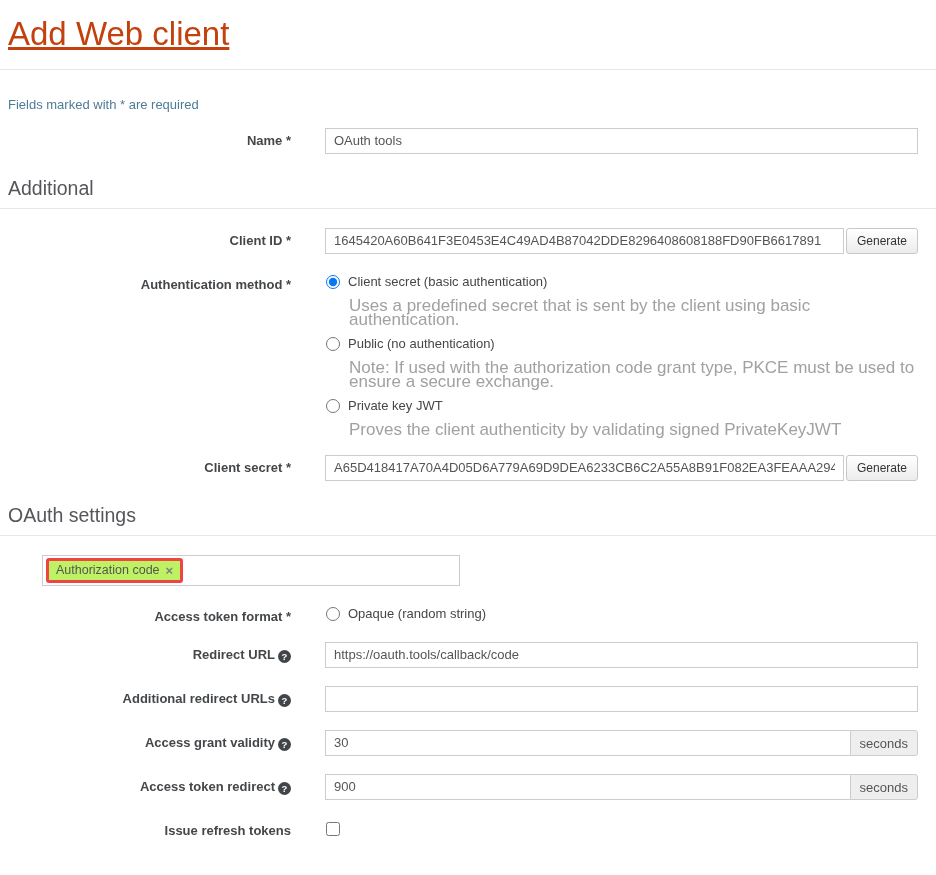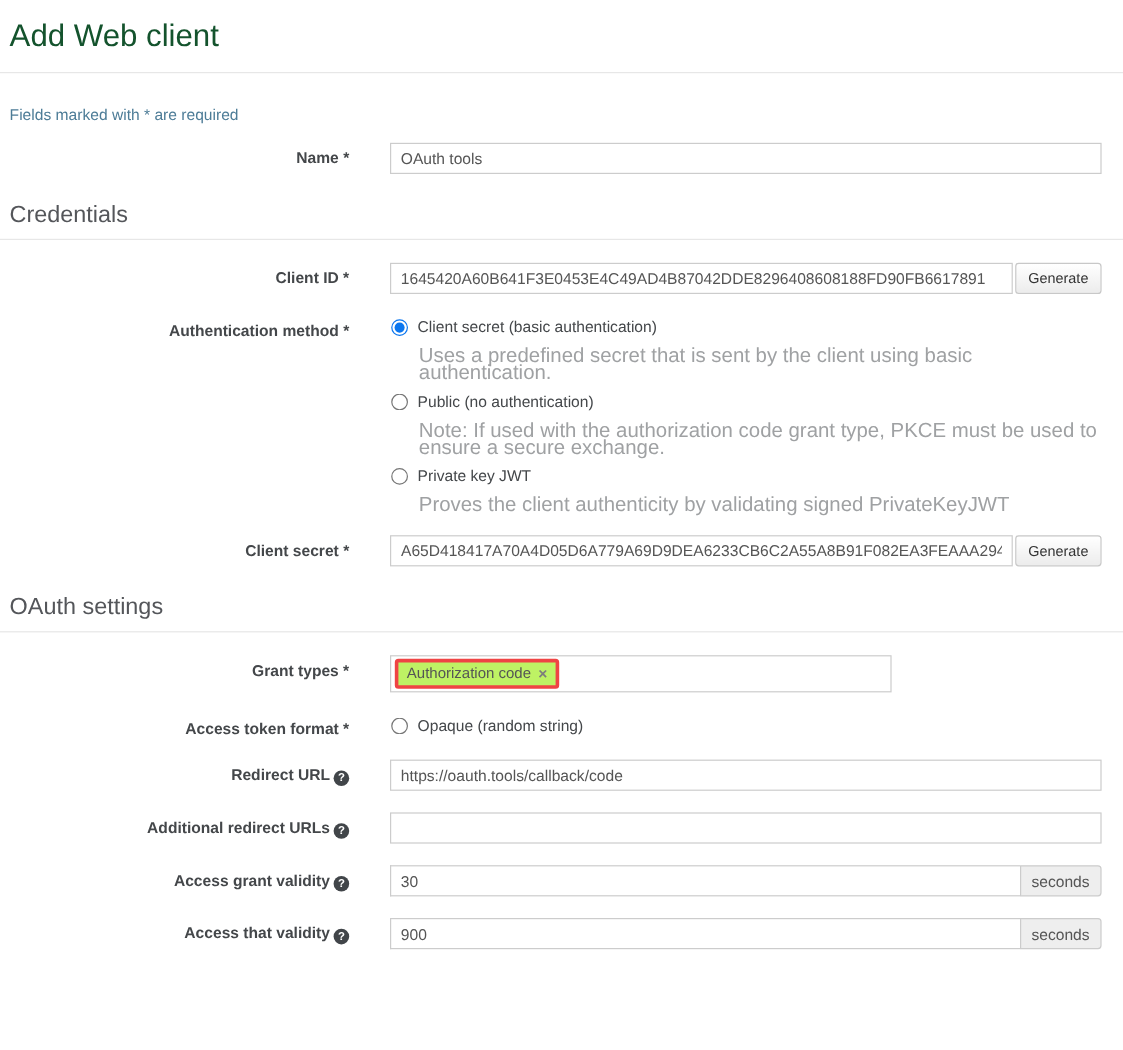--- a/index.html
+++ b/index.html
@@ -7,24 +7,25 @@
   body {
     width: 936px;
     font-family: "Liberation Sans", "DejaVu Sans", sans-serif;
     color: #44474a;
     font-size: 13px;
   }
   .page { padding: 0 18px 30px 8px; width: 936px; }
 
   h1.page-title {
     margin: 14px 0 0 0;
-    font-size: 26px;
+    font-size: 33px;
     font-weight: 300;
-    color: #14532d;
+    color: #c2410c;
     line-height: 1.2;
+    text-decoration: underline;
   }
   hr.title-rule {
     border: none;
     border-top: 1px solid #e7e7e7;
     margin: 15px -18px 0 -8px;
   }
   .required-note {
     margin: 27px 0 16px 0;
     color: #4d7c97;
     font-size: 13px;
@@ -166,21 +167,21 @@
 
   <p class="required-note">Fields marked with * are required</p>
 
   <div class="form-row">
     <div class="lbl">Name *</div>
     <div class="ctl">
       <input type="text" class="txt w-full" value="OAuth tools" style="">
     </div>
   </div>
 
-  <h2 class="section-heading">Credentials</h2>
+  <h2 class="section-heading">Additional</h2>
 
   <div class="form-row">
     <div class="lbl">Client ID *</div>
     <div class="ctl with-button">
       <input type="text" class="txt" value="1645420A60B641F3E0453E4C49AD4B87042DDE8296408608188FD90FB6617891" style="">
       <button class="btn">Generate</button>
     </div>
   </div>
 
   <div class="form-row">
@@ -210,21 +211,20 @@
     <div class="lbl">Client secret *</div>
     <div class="ctl with-button">
       <input type="text" class="txt" value="A65D418417A70A4D05D6A779A69D9DEA6233CB6C2A55A8B91F082EA3FEAAA294" style="">
       <button class="btn">Generate</button>
     </div>
   </div>
 
   <h2 class="section-heading">OAuth settings</h2>
 
   <div class="form-row">
-    <div class="lbl">Grant types *</div>
     <div class="ctl">
       <div class="tagbox">
         <span class="tag">
           <span>Authorization code</span>
           <span class="tag-remove">×</span>
         </span>
       </div>
     </div>
   </div>
 
@@ -263,24 +263,30 @@
     <div class="ctl">
       <div class="input-group">
         <input type="text" class="txt" value="30" style="">
         <span class="addon">seconds</span>
       </div>
     </div>
   </div>
 
   <div class="form-row">
     <div class="lbl">
-      <span>Access that validity</span><span class="help-icon">?</span>
+      <span>Access token redirect</span><span class="help-icon">?</span>
     </div>
     <div class="ctl">
       <div class="input-group">
         <input type="text" class="txt" value="900" style="">
         <span class="addon">seconds</span>
       </div>
     </div>
   </div>
 
+  <div class="form-row checkbox-row">
+    <div class="lbl">Issue refresh tokens</div>
+    <div class="ctl">
+      <input type="checkbox" class="chk" style="">
+    </div>
+  </div>
 
 </div>
 
 </body></html>

